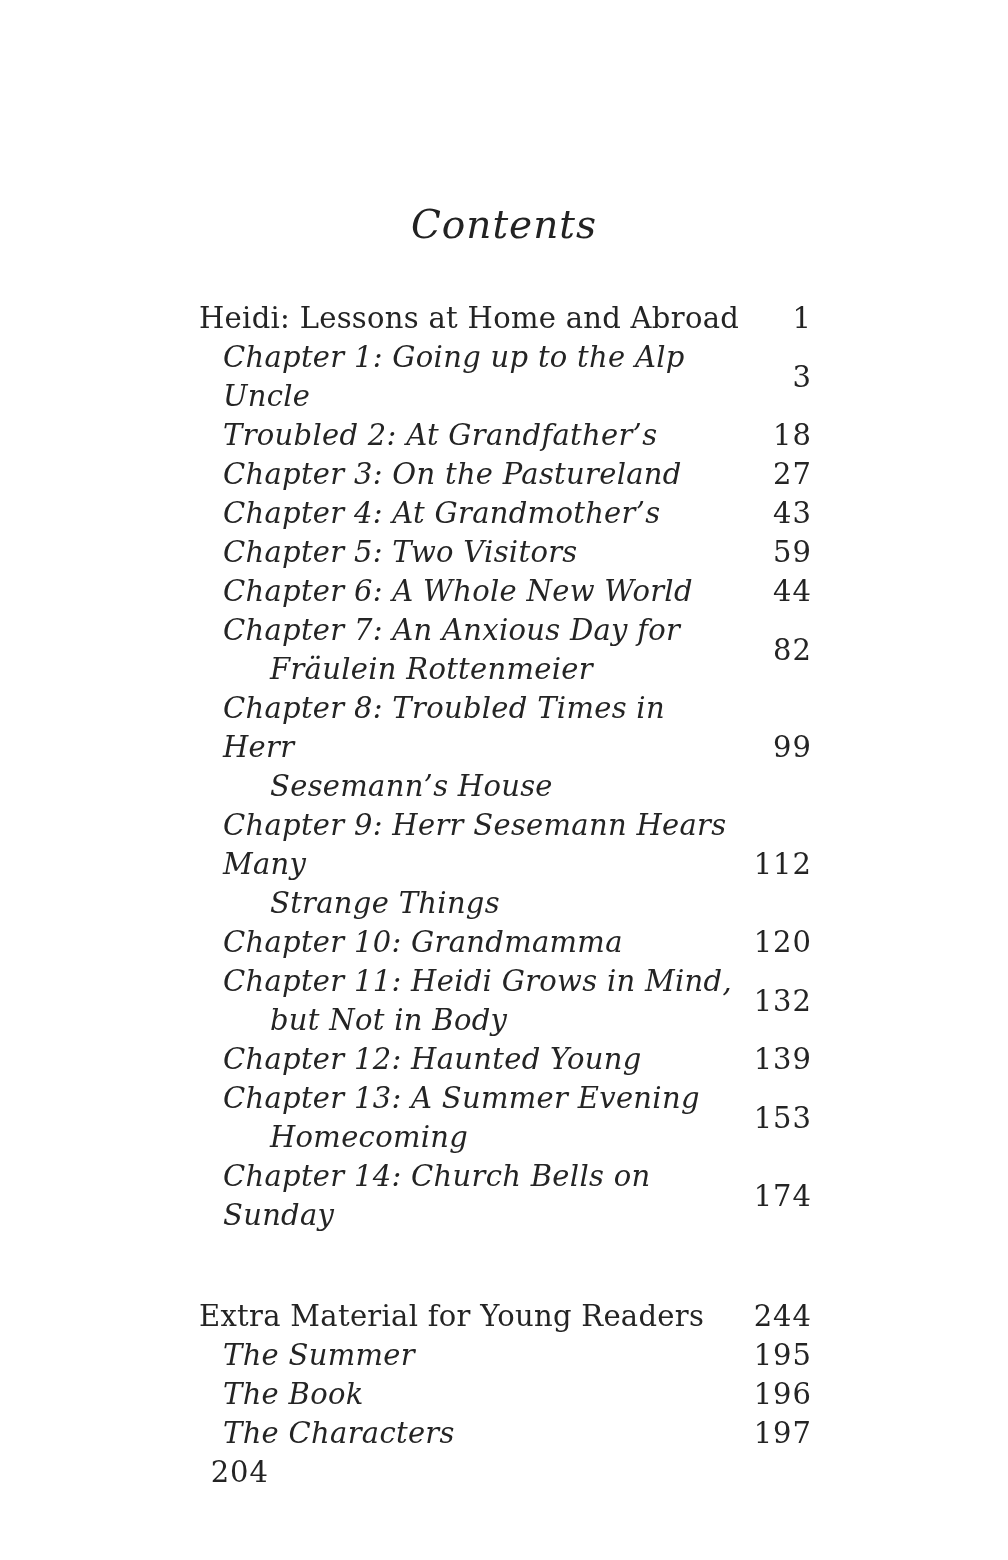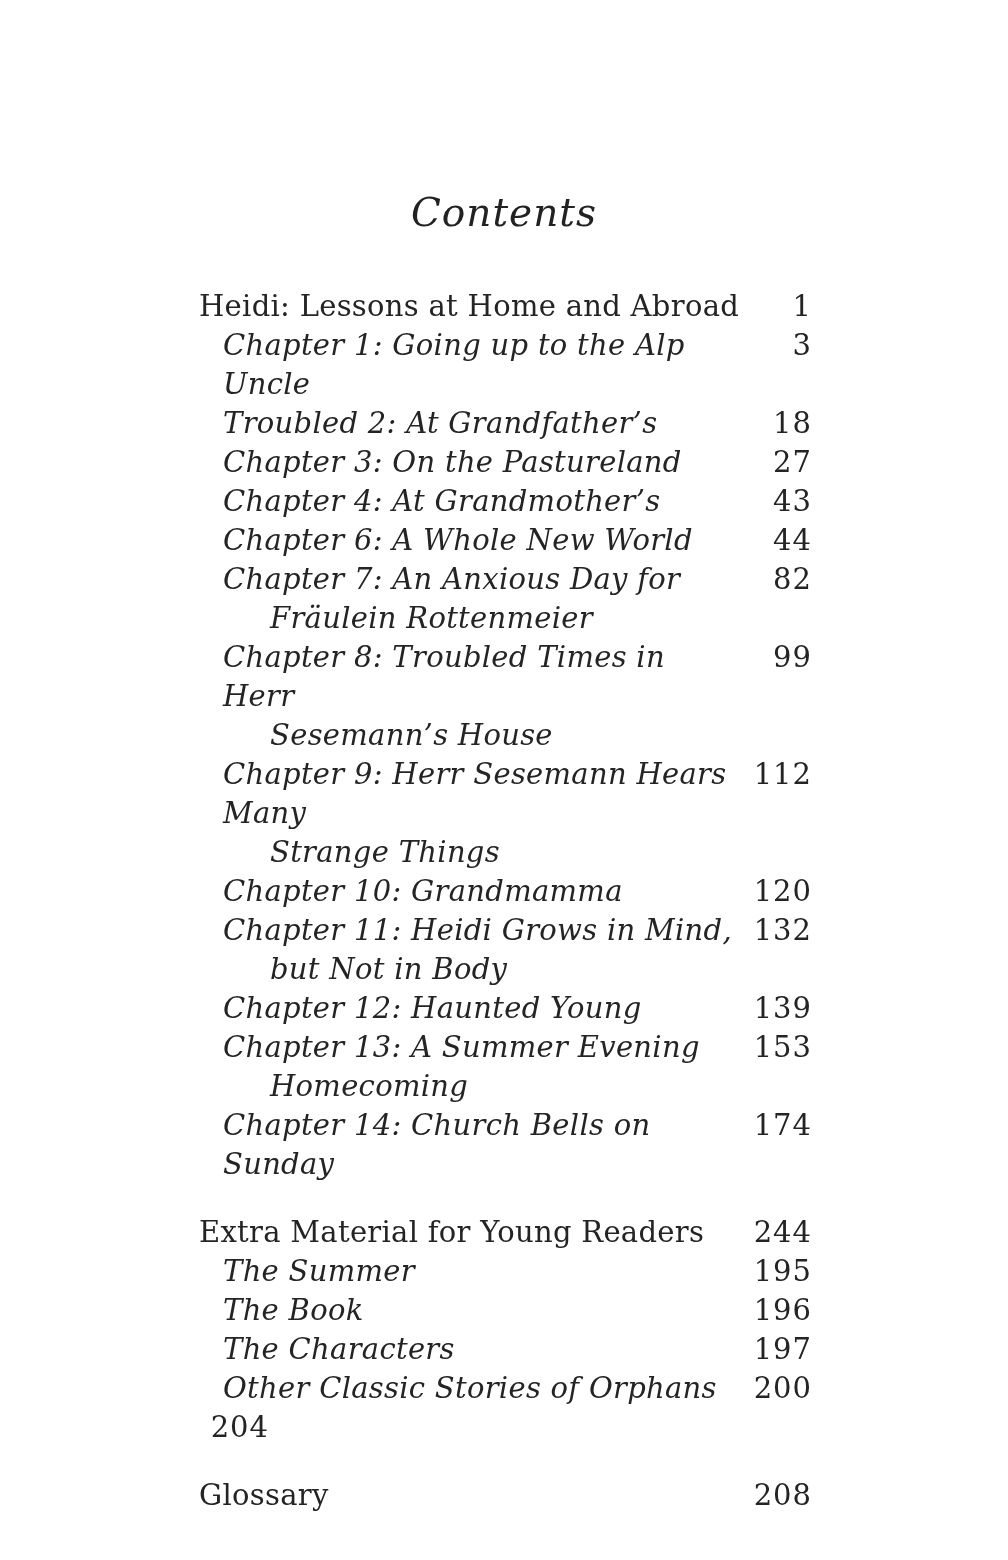--- a/index.html
+++ b/index.html
@@ -21,37 +21,37 @@
     height: 1560px;
     box-sizing: border-box;
     padding-top: 190px;
   }
   .toc-title {
     text-align: center;
     font-style: italic;
     font-size: 39px;
     font-weight: 400;
     letter-spacing: 1px;
-    margin: 0 0 52px 0;
+    margin: 12px 0 52px 0;
     color: #222222;
   }
   .toc {
     margin-left: 199px;
     margin-right: 196px; 
   }
   .row {
     display: flex;
-    align-items: flex-start;
+    align-items: center;
     justify-content: space-between;
     font-size: 29px;
     line-height: 39px;
     color: #242424;
   }
   .row.gap {
-    margin-top: 29px;
+    margin-top: 62px;
   }
   .row.level-0 .entry-text {
     padding-left: 0;
     font-style: normal;
   }
   .row.level-1 .entry-text {
     padding-left: 24px;
     font-style: italic;
   }
   .entry-text {
@@ -104,20 +104,26 @@
         <div class="pagenum">27</div>
       </div>
       <div class="row level-1">
         <div class="entry-text">
           <div class="line1">Chapter 4: At Grandmother’s</div>
         </div>
         <div class="pagenum">43</div>
       </div>
       <div class="row level-1">
         <div class="entry-text">
+          <div class="line1">Chapter 5: Two Visitors</div>
+        </div>
+        <div class="pagenum">59</div>
+      </div>
+      <div class="row level-1">
+        <div class="entry-text">
           <div class="line1">Chapter 6: A Whole New World</div>
         </div>
         <div class="pagenum">44</div>
       </div>
       <div class="row level-1">
         <div class="entry-text">
           <div class="line1">Chapter 7: An Anxious Day for</div>
           <div class="line2">Fräulein Rottenmeier</div>
         </div>
         <div class="pagenum">82</div>
@@ -184,26 +190,20 @@
         <div class="entry-text">
           <div class="line1">The Book</div>
         </div>
         <div class="pagenum">196</div>
       </div>
       <div class="row level-1">
         <div class="entry-text">
           <div class="line1">The Characters</div>
         </div>
         <div class="pagenum">197</div>
-      </div>
-      <div class="row level-1">
-        <div class="entry-text">
-          <div class="line1">Other Classic Stories of Orphans</div>
-        </div>
-        <div class="pagenum">200</div>
       </div>
       <div class="row level-1">
         <div class="pagenum">204</div>
       </div>
       <div class="row level-0 gap">
         <div class="entry-text">
           <div class="line1">Glossary</div>
         </div>
         <div class="pagenum">208</div>
       </div>

